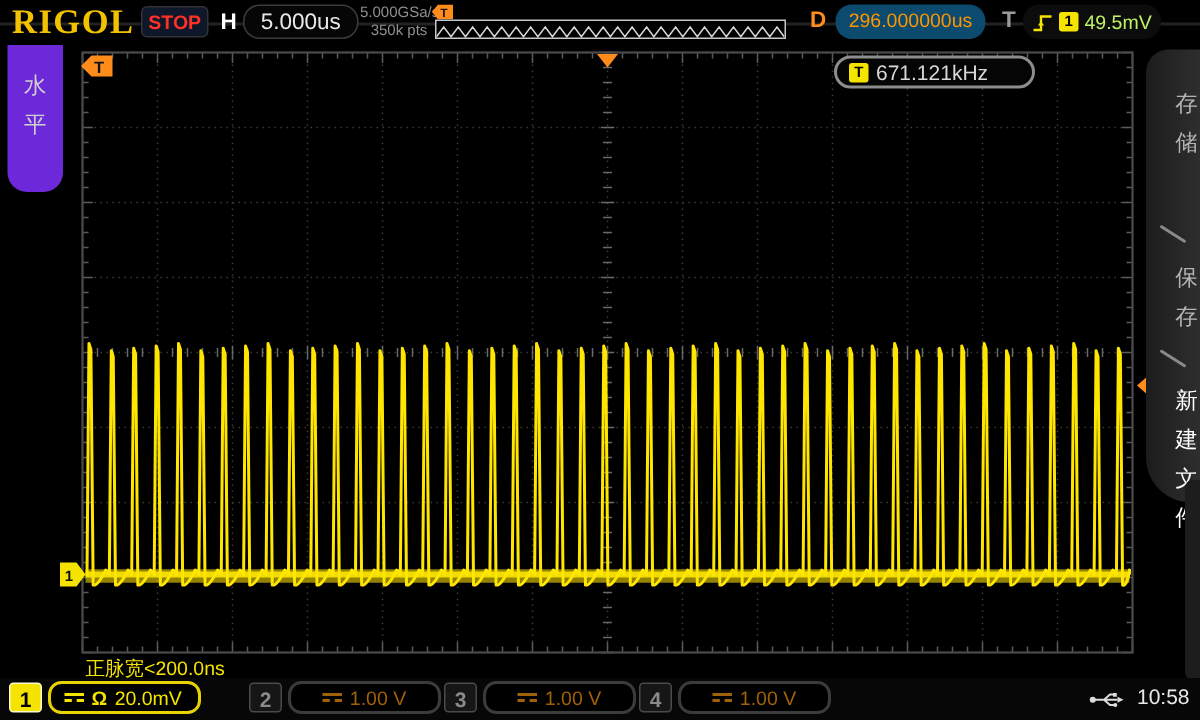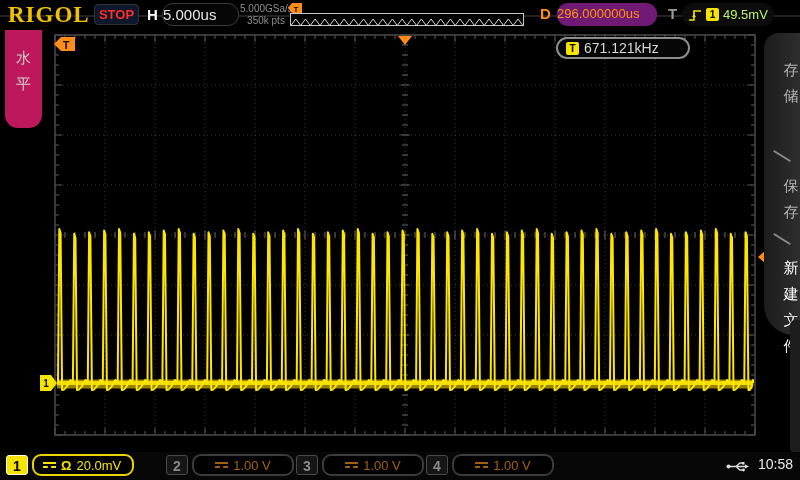--- a/index.html
+++ b/index.html
@@ -11,45 +11,45 @@
   .topbar { position:absolute; left:0; top:0; width:800px; height:17px; background:#000;
             border-bottom:2px solid #222; }
   .logo { position:absolute; left:8px; top:2px; font-family:"Liberation Serif", serif;
           font-weight:bold; font-size:23px; color:#f2c200; letter-spacing:1px; }
   .stop-btn { position:absolute; left:94px; top:4px; width:45px; height:21px; background:#0f172a;
               border:1px solid #333; border-radius:4px; color:#ff3028; font-weight:bold;
               font-size:13px; text-align:center; line-height:19px; }
   .h-label { position:absolute; left:147px; top:6px; color:#fff; font-weight:bold; font-size:15px; }
   .tb-box { position:absolute; left:162px; top:3px; width:77px; height:23px; background:#060606;
             border:1px solid #3a3a3a; border-radius:11px; color:#e8e8e8; font-size:15px;
-            text-align:left; line-height:21px; }
+            text-align:center; line-height:21px; }
   .srate { position:absolute; left:240px; top:3px; width:52px; color:#8f8f8f; font-size:10px;
            text-align:center; line-height:12px; }
   .preview { position:absolute; left:288px; top:3px; width:238px; height:24px; }
   .preview-rect { position:absolute; left:2px; top:10px; width:234px; height:13px;
                   border:1px solid #c8c8c8; background:#000; }
   .preview-flag { position:absolute; left:0; top:0; width:15px; height:10px; }
   .d-label { position:absolute; left:540px; top:5px; color:#ff8c1a; font-weight:bold; font-size:15px; }
-  .d-box { position:absolute; left:557px; top:3px; width:100px; height:23px; background:#701a75;
-           border-radius:11px; color:#ff9500; font-size:13px; line-height:22px; }
+  .d-box { position:absolute; left:557px; top:3px; width:100px; height:23px; background:#0c4a6e;
+           border-radius:11px; color:#ff9500; font-size:13px; text-align:center; line-height:22px; }
   .t-label { position:absolute; left:668px; top:5px; color:#9a9a9a; font-weight:bold; font-size:15px; }
   .trig-box { position:absolute; left:682px; top:3px; width:92px; height:23px; background:#0c0c0c;
               border-radius:11px; display:flex; align-items:center; gap:4px; padding:0 6px; }
   .trig-level { color:#bef264; font-size:13px; }
   .badge-sq { width:13px; height:13px; background:#f5e400; border-radius:2px; color:#000;
               font-weight:bold; font-size:10px; text-align:center; line-height:13px; }
 
   
   .freq-counter { position:absolute; left:556px; top:37px; width:134px; height:22px;
                   background:rgba(5,5,5,0.9); border:2px solid #8d8d8d; border-radius:11px;
                   display:flex; align-items:center; gap:5px; padding:0 8px; }
   .freq-value { color:#d8d8d8; font-size:14px; }
 
   
-  .left-panel { position:absolute; left:5px; top:30px; width:37px; height:98px; background:#be185d;
+  .left-panel { position:absolute; left:5px; top:30px; width:37px; height:98px; background:#6d28d9;
                 border-radius:0 0 13px 13px; }
   .left-panel .vtext { position:absolute; left:10px; top:15px; width:17px; color:#cfcfcf;
                        font-size:15px; line-height:26px; text-align:center; word-break:break-all; }
   .right-menu { position:absolute; left:764px; top:33px; width:36px; height:302px;
                 background:linear-gradient(90deg,#1c1c1c,#2e2e2e);
                 border-radius:15px 0 0 30px; }
   .right-strip { position:absolute; left:790px; top:320px; width:10px; height:133px;
                  background:#1d1d1d; border-radius:5px 0 0 5px; }
   .menu-item { position:absolute; left:18px; width:18px; color:#b4b4b4; font-size:15px;
                line-height:26px; text-align:center; word-break:break-all; }
@@ -497,20 +497,21 @@
 
   <div class="right-menu">
     <div class="menu-item" style="top:24px">存储</div>
     <div class="menu-sep" style="top:122px"></div>
     <div class="menu-item" style="top:140px">保存</div>
     <div class="menu-sep" style="top:205px"></div>
     <div class="menu-item active" style="top:222px">新建文件</div>
   </div>
   <div class="right-strip"></div>
 
+  <div class="message">正脉宽&lt;200.0ns</div>
 
   <div class="bottombar">
     <div class="ch-badge on" style="left:6px">1</div>
     <div class="ch-box on" style="left:32px">
       <span class="dc-icon">
           <i></i>
           <i class="dash"></i>
         </span>
       <span class="ohm">Ω</span>
       <span class="ch-scale">20.0mV</span>

